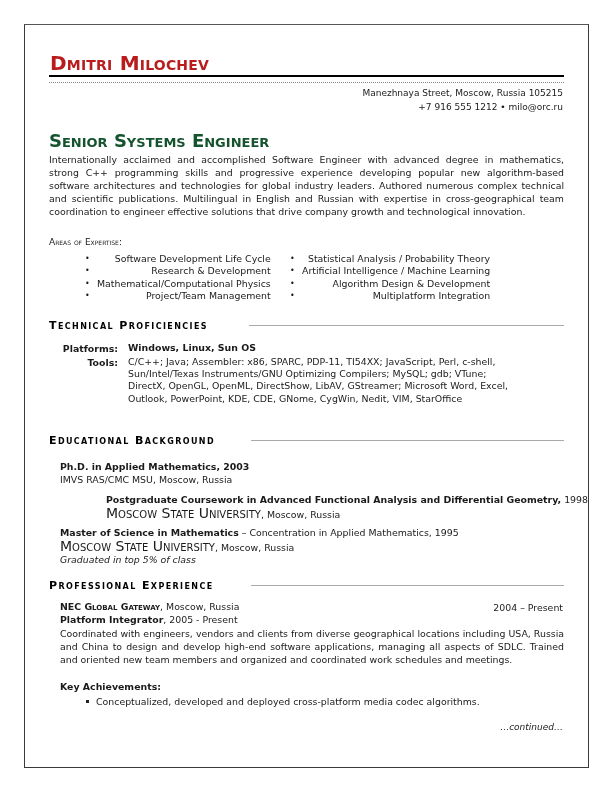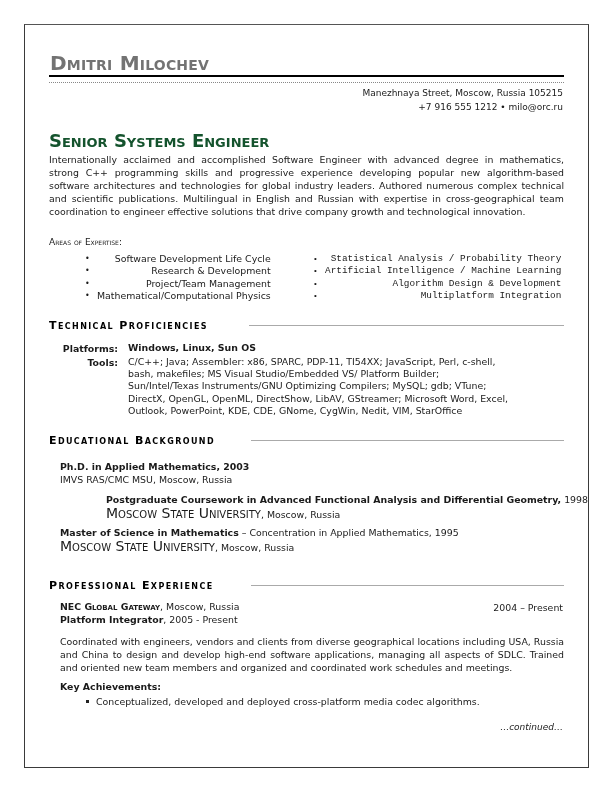--- a/index.html
+++ b/index.html
@@ -5,55 +5,55 @@
   * { box-sizing: border-box; margin: 0; padding: 0; }
   html, body { width: 612px; height: 792px; background: #ffffff; overflow: hidden; }
   body { position: relative; font-family: "DejaVu Sans", sans-serif; color: #1a1a1a; }
   .page-border {
     position: absolute; left: 24px; top: 24px; width: 565px; height: 744px;
     border: 1px solid #3a3a3a; border-top-color: #555;
   }
   .abs { position: absolute; }
   .name {
     left: 50px; top: 52px; font-size: 20px; font-weight: bold; letter-spacing: 0.2px;
-    font-variant: small-caps; color: #737373; line-height: 22px;
+    font-variant: small-caps; color: #b91c1c; line-height: 22px;
   }
   .rule-thick { left: 49px; top: 75px; width: 515px; height: 2px; background: #000; }
   .rule-dotted { left: 49px; top: 82px; width: 515px; height: 0; border-top: 1px dotted #888; }
   .contact { right: 49px; text-align: right; font-size: 9px; line-height: 14px; }
   .contact-1 { top: 86px; }
   .contact-2 { top: 100px; }
   .title {
     left: 49px; top: 133px; font-size: 18px; font-weight: bold; font-variant: small-caps;
     color: #14532d; line-height: 15px;
   }
   .summary {
     left: 49px; top: 153px; width: 515px; font-size: 9.4px; line-height: 13px; text-align: justify;
   }
   .areas-label { left: 49px; top: 236px; font-size: 9px; font-variant: small-caps; line-height: 13px; }
   .areas-col { top: 253px; font-size: 9.4px; line-height: 12.3px; }
   .areas-col ul { list-style: none; text-align: right; }
   .areas-col li { position: relative; padding-left: 12px; white-space: nowrap; }
   .areas-col li::before { content: "•"; position: absolute; left: 0; top: 0; font-size: 8px; }
   .col1 { left: 85px; }
-  .col2 { left: 313px; font-family: Liberation Mono, monospace; }
+  .col2 { left: 290px; }
   .section-head {
     left: 49px; font-size: 11px; font-weight: bold; font-variant: small-caps;
     letter-spacing: 1.4px; color: #000; line-height: 13px;
   }
   .section-rule { height: 1px; background: #444; border-bottom: 1px solid #aaa; }
   .tp-label { font-size: 9.4px; font-weight: bold; text-align: right; width: 72px; left: 46px; line-height: 13px; }
   .tp-value { left: 128px; width: 440px; font-size: 9.4px; line-height: 12.2px; }
   .edu { left: 60px; font-size: 9.4px; line-height: 12.5px; }
   .bold { font-weight: bold; }
   .sc { font-variant: small-caps; }
   .small { font-size: 14px; }
   .italic { font-style: italic; }
   .exp { left: 60px; width: 504px; font-size: 9.4px; line-height: 12.8px; }
-  .exp-justify { text-align: justify; margin-top: 8px; }
+  .exp-justify { text-align: justify; }
   .dates { right: 49px; font-size: 9.4px; line-height: 13px; text-align: right; }
   .ach { left: 85px; font-size: 9.4px; line-height: 13px; }
   .ach .sq { display: inline-block; width: 3px; height: 3px; background: #222; vertical-align: middle; margin-right: 7px; margin-left: 1px; position: relative; top: -1px; }
   .continued { right: 49px; top: 721px; font-size: 9px; font-style: italic; line-height: 12px; }
 </style>
 </head>
 <body>
 
 <div class="page-border"></div>
 
@@ -67,41 +67,40 @@
   <span>milo@orc.ru</span>
 </div>
 
 <div class="abs title">Senior Systems Engineer</div>
 <div class="abs summary">Internationally acclaimed and accomplished Software Engineer with advanced degree in mathematics, strong C++ programming skills and progressive experience developing popular new algorithm-based software architectures and technologies for global industry leaders. Authored numerous complex technical and scientific publications. Multilingual in English and Russian with expertise in cross-geographical team coordination to engineer effective solutions that drive company growth and technological innovation.</div>
 <div class="abs areas-label">Areas of Expertise:</div>
 <div class="abs areas-col col1">
   <ul>
     <li>Software Development Life Cycle</li>
     <li>Research &amp; Development</li>
+    <li>Mathematical/Computational Physics</li>
     <li>Project/Team Management</li>
-    <li>Mathematical/Computational Physics</li>
   </ul>
 </div>
 <div class="abs areas-col col2">
   <ul>
     <li>Statistical Analysis / Probability Theory</li>
     <li>Artificial Intelligence / Machine Learning</li>
     <li>Algorithm Design &amp; Development</li>
     <li>Multiplatform Integration</li>
   </ul>
 </div>
 
 <div class="abs section-head" style="top:319px;">Technical Proficiencies</div>
 <div class="abs section-rule" style="left:249px; top:325px; width:315px;"></div>
 <div class="abs tp-label" style="top:342px;">Platforms:</div>
 <div class="abs tp-value" style="top:342px;font-weight:bold;">Windows, Linux, Sun OS</div>
 <div class="abs tp-label" style="top:356px;">Tools:</div>
 <div class="abs tp-value" style="top:356px;">
   <div>C/C++; Java; Assembler: x86, SPARC, PDP-11, TI54XX; JavaScript, Perl, c-shell,</div>
-  <div>bash, makefiles; MS Visual Studio/Embedded VS/ Platform Builder;</div>
   <div>Sun/Intel/Texas Instruments/GNU Optimizing Compilers; MySQL; gdb; VTune;</div>
   <div>DirectX, OpenGL, OpenML, DirectShow, LibAV, GStreamer; Microsoft Word, Excel,</div>
   <div>Outlook, PowerPoint, KDE, CDE, GNome, CygWin, Nedit, VIM, StarOffice</div>
 </div>
 
 <div class="abs section-head" style="top:434px;">Educational Background</div>
 <div class="abs section-rule" style="left:251px; top:440px; width:313px;"></div>
 
 <div class="abs edu" style="top:461px;">
   <div class="bold">Ph.D. in Applied Mathematics, 2003</div>
@@ -109,20 +108,21 @@
 </div>
 
 <div class="abs edu" style="top:494px;margin-left:46px;">
   <div><span class="bold">Postgraduate Coursework in Advanced Functional Analysis and Differential Geometry,</span><span> 1998</span></div>
   <div><span class="sc small">Moscow State University</span><span>, Moscow, Russia</span></div>
 </div>
 
 <div class="abs edu" style="top:527px;">
   <div><span class="bold">Master of Science in Mathematics</span><span> – Concentration in Applied Mathematics, 1995</span></div>
   <div><span class="sc small">Moscow State University</span><span>, Moscow, Russia</span></div>
+  <div class="italic">Graduated in top 5% of class</div>
 </div>
 
 <div class="abs section-head" style="top:579px;">Professional Experience</div>
 <div class="abs section-rule" style="left:251px; top:585px; width:313px;"></div>
 
 <div class="abs exp" style="top:601px;">
   <span class="bold sc">NEC Global Gateway</span><span>, Moscow, Russia</span>
 </div>
 <div class="abs dates" style="top:601px;">2004 – Present</div>
 <div class="abs exp" style="top:614px;">

